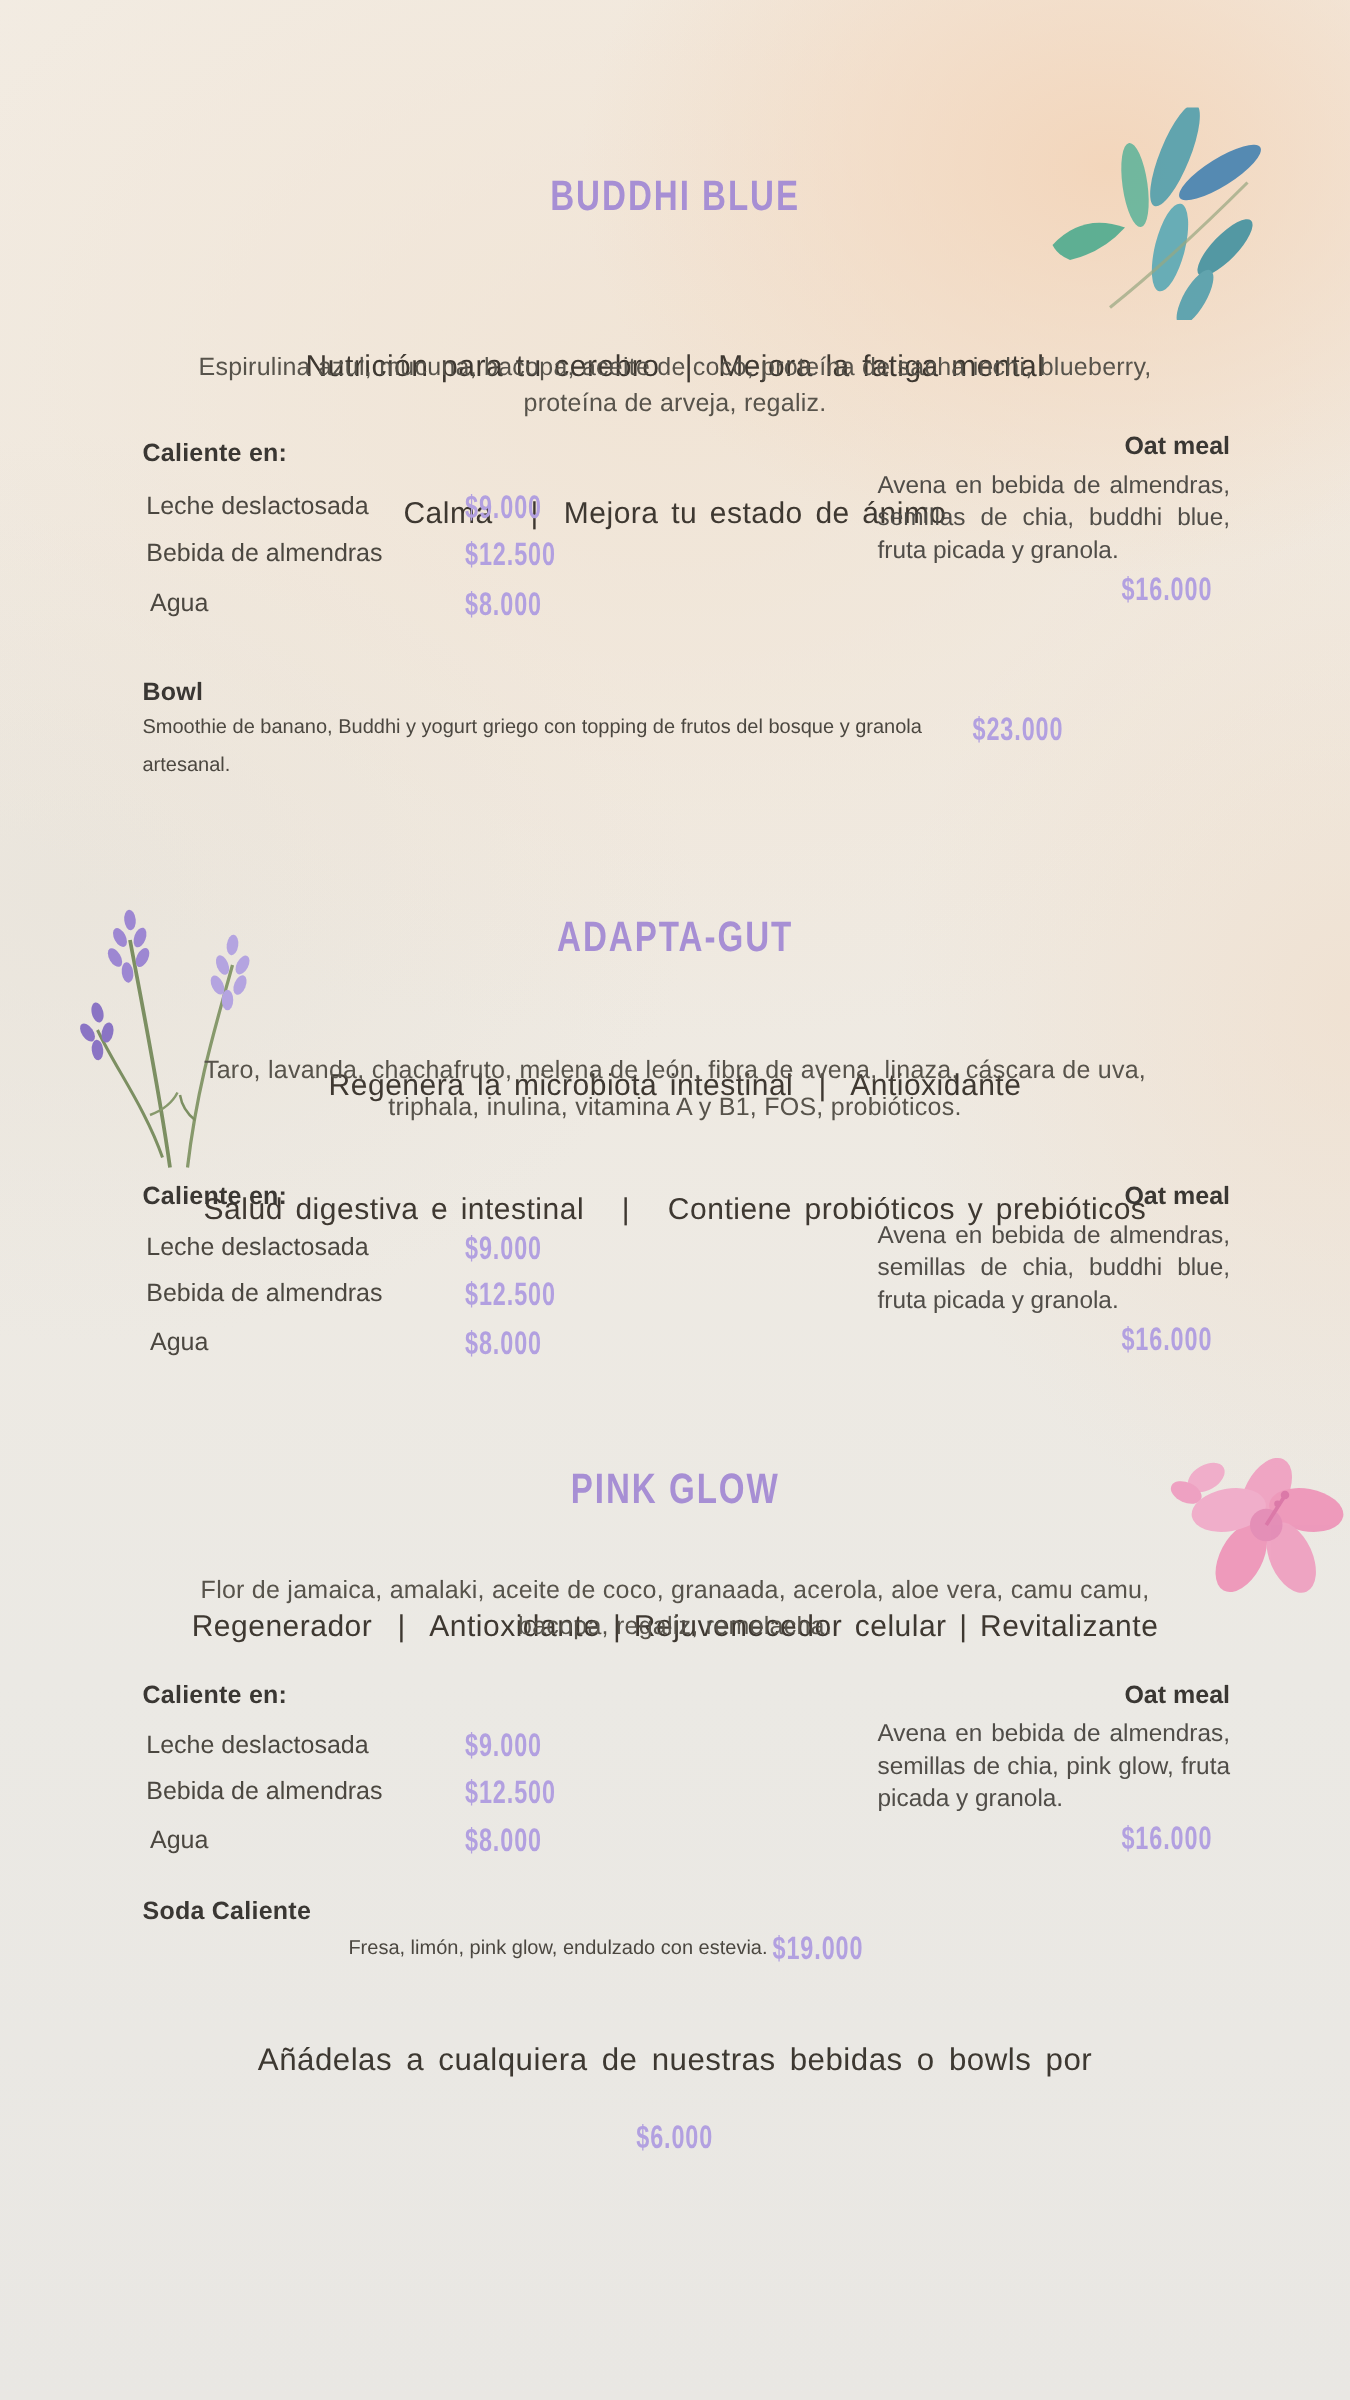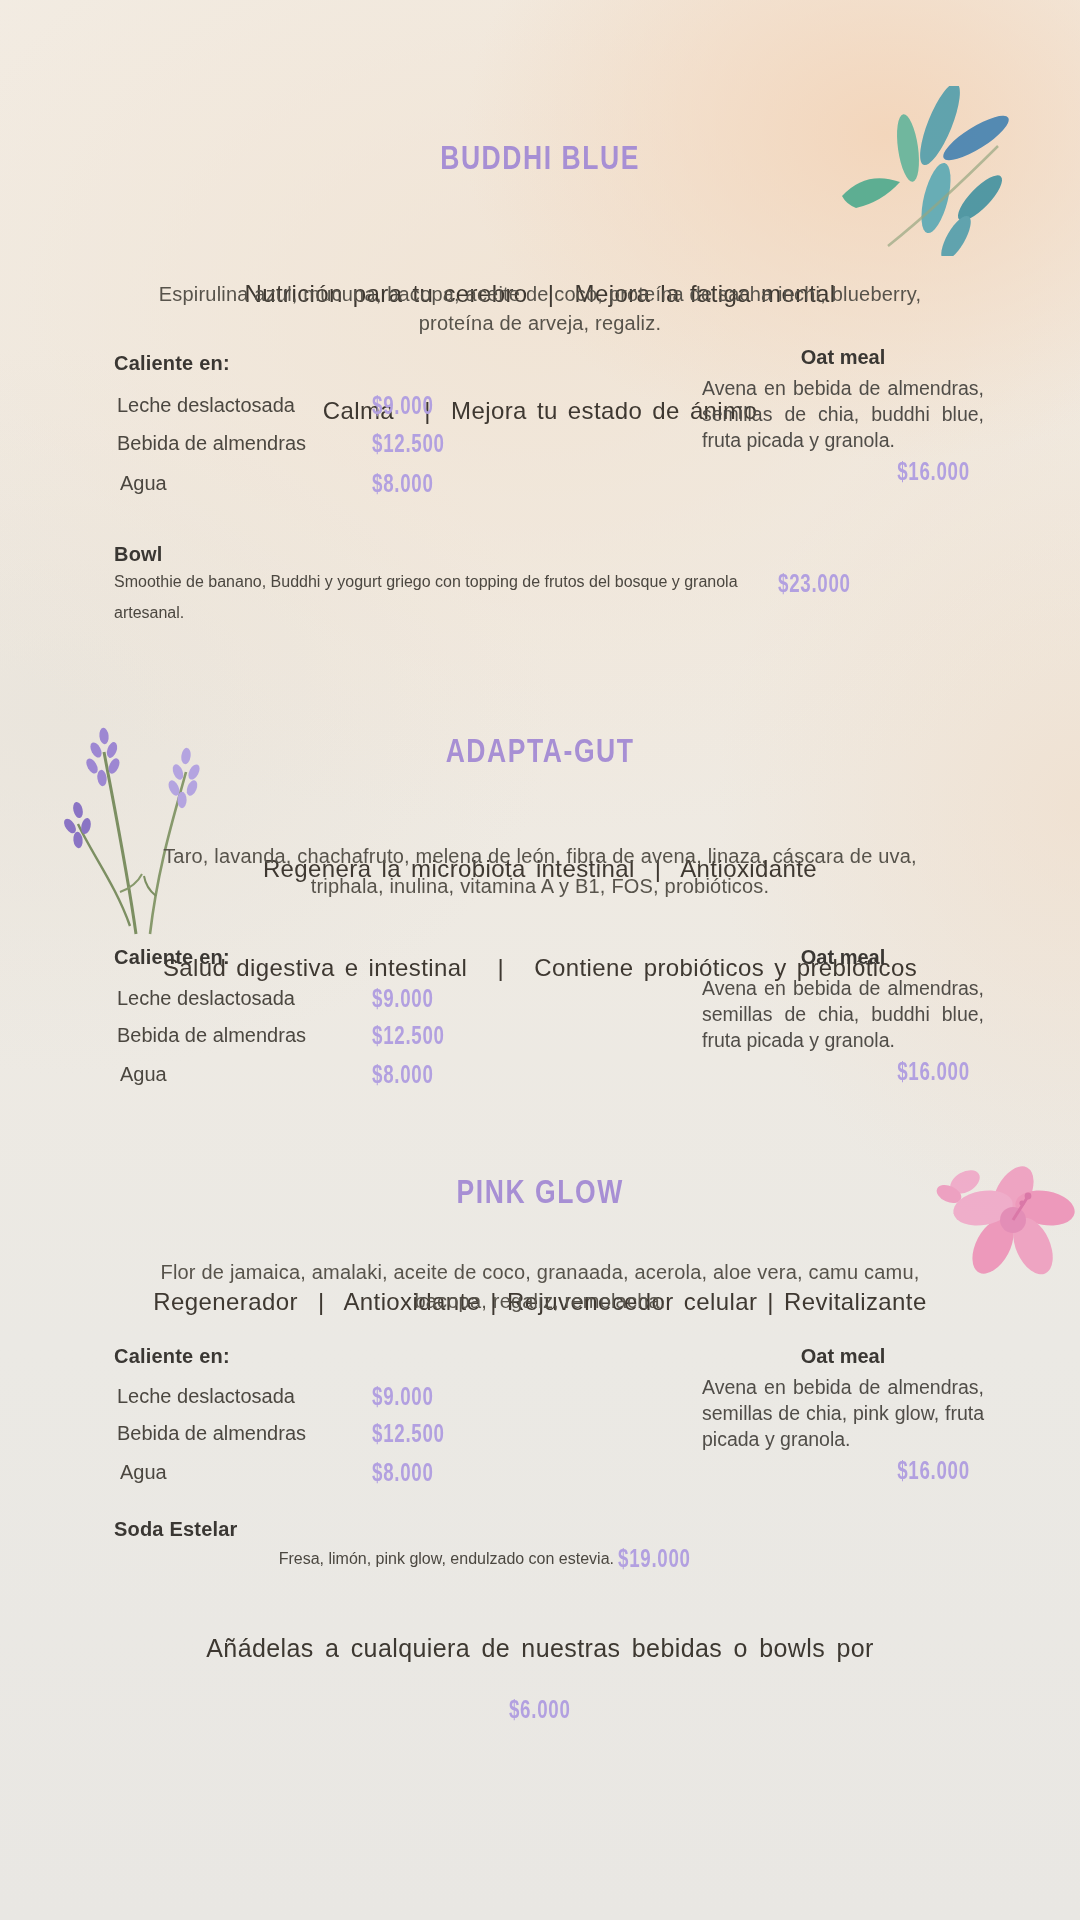--- a/index.html
+++ b/index.html
@@ -35,21 +35,21 @@
   .mini-label{font-size:20px;font-weight:700;color:#3a3733;letter-spacing:0.2px;}
   .item-name{font-size:20px;color:#4b4740;text-align:right;}
   .price{
     display:inline-block;
     font-size:26px;font-weight:700;color:#b2a0e0;letter-spacing:1px;
     transform:scaleX(0.72);transform-origin:left center;
     white-space:nowrap;
   }
   .price.centered{transform-origin:center;}
   .oat-col{position:absolute;left:702px;width:282px;}
-  .oat-head{font-size:20px;font-weight:700;color:#3a3733;text-align:center;margin-bottom:6px;}
+  .oat-head{font-size:20px;font-weight:700;color:#3a3733;text-align:right;margin-bottom:6px;}
   .oat-desc{font-size:19.5px;color:#504d48;text-align:justify;line-height:26px;}
   .oat-price-wrap{text-align:right;margin-top:3px;}
   .extra-desc{font-size:16px;color:#4b4740;line-height:31px;}
   .footer-text{font-size:25px;color:#3d3831;letter-spacing:0.4px;word-spacing:4px;}
   svg{display:block;}
 </style>
 </head>
 <body>
 
 <div class="page">
@@ -191,20 +191,20 @@
   <div class="abs" style="left:372px;top:1418px;"><span class="price">$12.500</span></div>
   <div class="abs item-name" style="left:120px;top:1461px;">Agua</div>
   <div class="abs" style="left:372px;top:1457px;"><span class="price">$8.000</span></div>
 
   <div class="oat-col" style="top:1345px;">
     <div class="oat-head">Oat meal</div>
     <div class="oat-desc">Avena en bebida de almendras, semillas de chia, pink glow, fruta picada y granola.</div>
     <div class="oat-price-wrap"><span class="price centered">$16.000</span></div>
   </div>
 
-  <div class="abs mini-label" style="left:114px;top:1518px;">Soda Estelar</div>
+  <div class="abs mini-label" style="left:114px;top:1518px;">Soda Caliente</div>
   <div class="abs extra-desc" style="left:114px;top:1543px;width:500px;text-align:right;">Fresa, limón, pink glow, endulzado con estevia.</div>
   <div class="abs" style="left:618px;top:1543px;"><span class="price">$19.000</span></div>
 
   <div class="centerband footer-text" style="top:1634px;">Añádelas a cualquiera de nuestras bebidas o bowls por</div>
   <div class="centerband" style="top:1694px;"><span class="price centered">$6.000</span></div>
 
 </div>
 
 </body></html>

